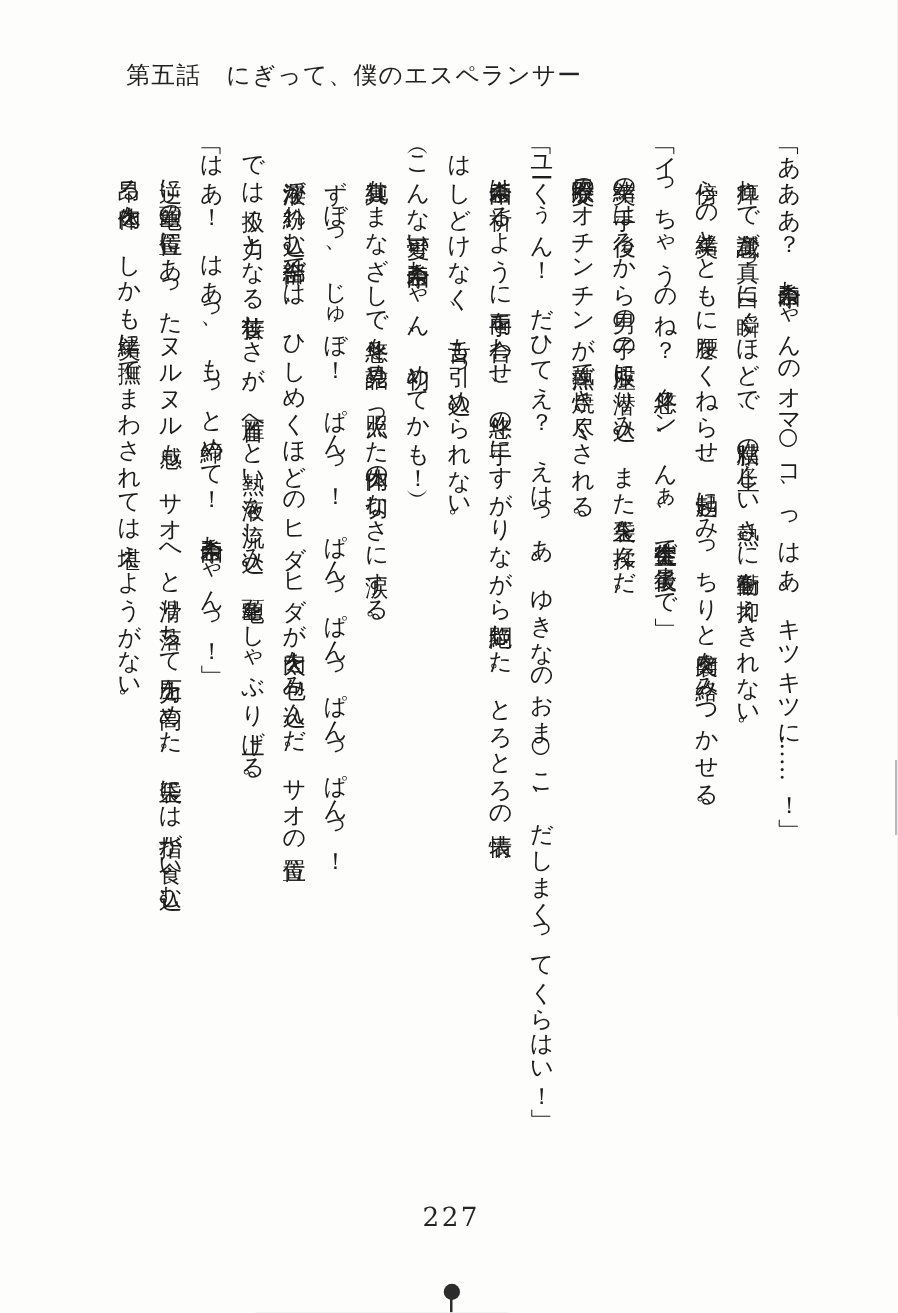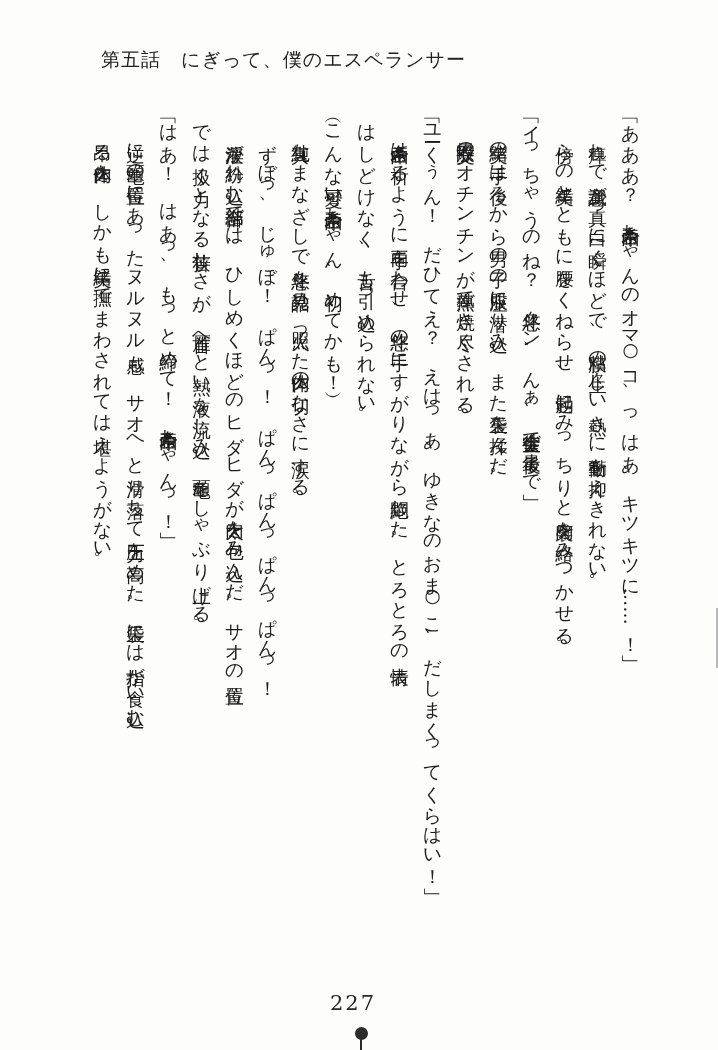--- a/index.html
+++ b/index.html
@@ -43,25 +43,24 @@
   .body-col {
     margin: 0;
     white-space: nowrap;
   }
   
   .page-number {
     position: absolute;
     top: 962px;
     left: 330px;
     width: 62px;
-    text-align: left;
+    text-align: center;
     font-size: 21px;
     letter-spacing: 2px;
     color: #262626;
-    margin-top: 29px;
   }
   .binding-dot {
     position: absolute;
     top: 1027px;
     left: 355px;
     width: 13px;
     height: 13px;
     border-radius: 50%;
     background: #2c2c2c;
   }

